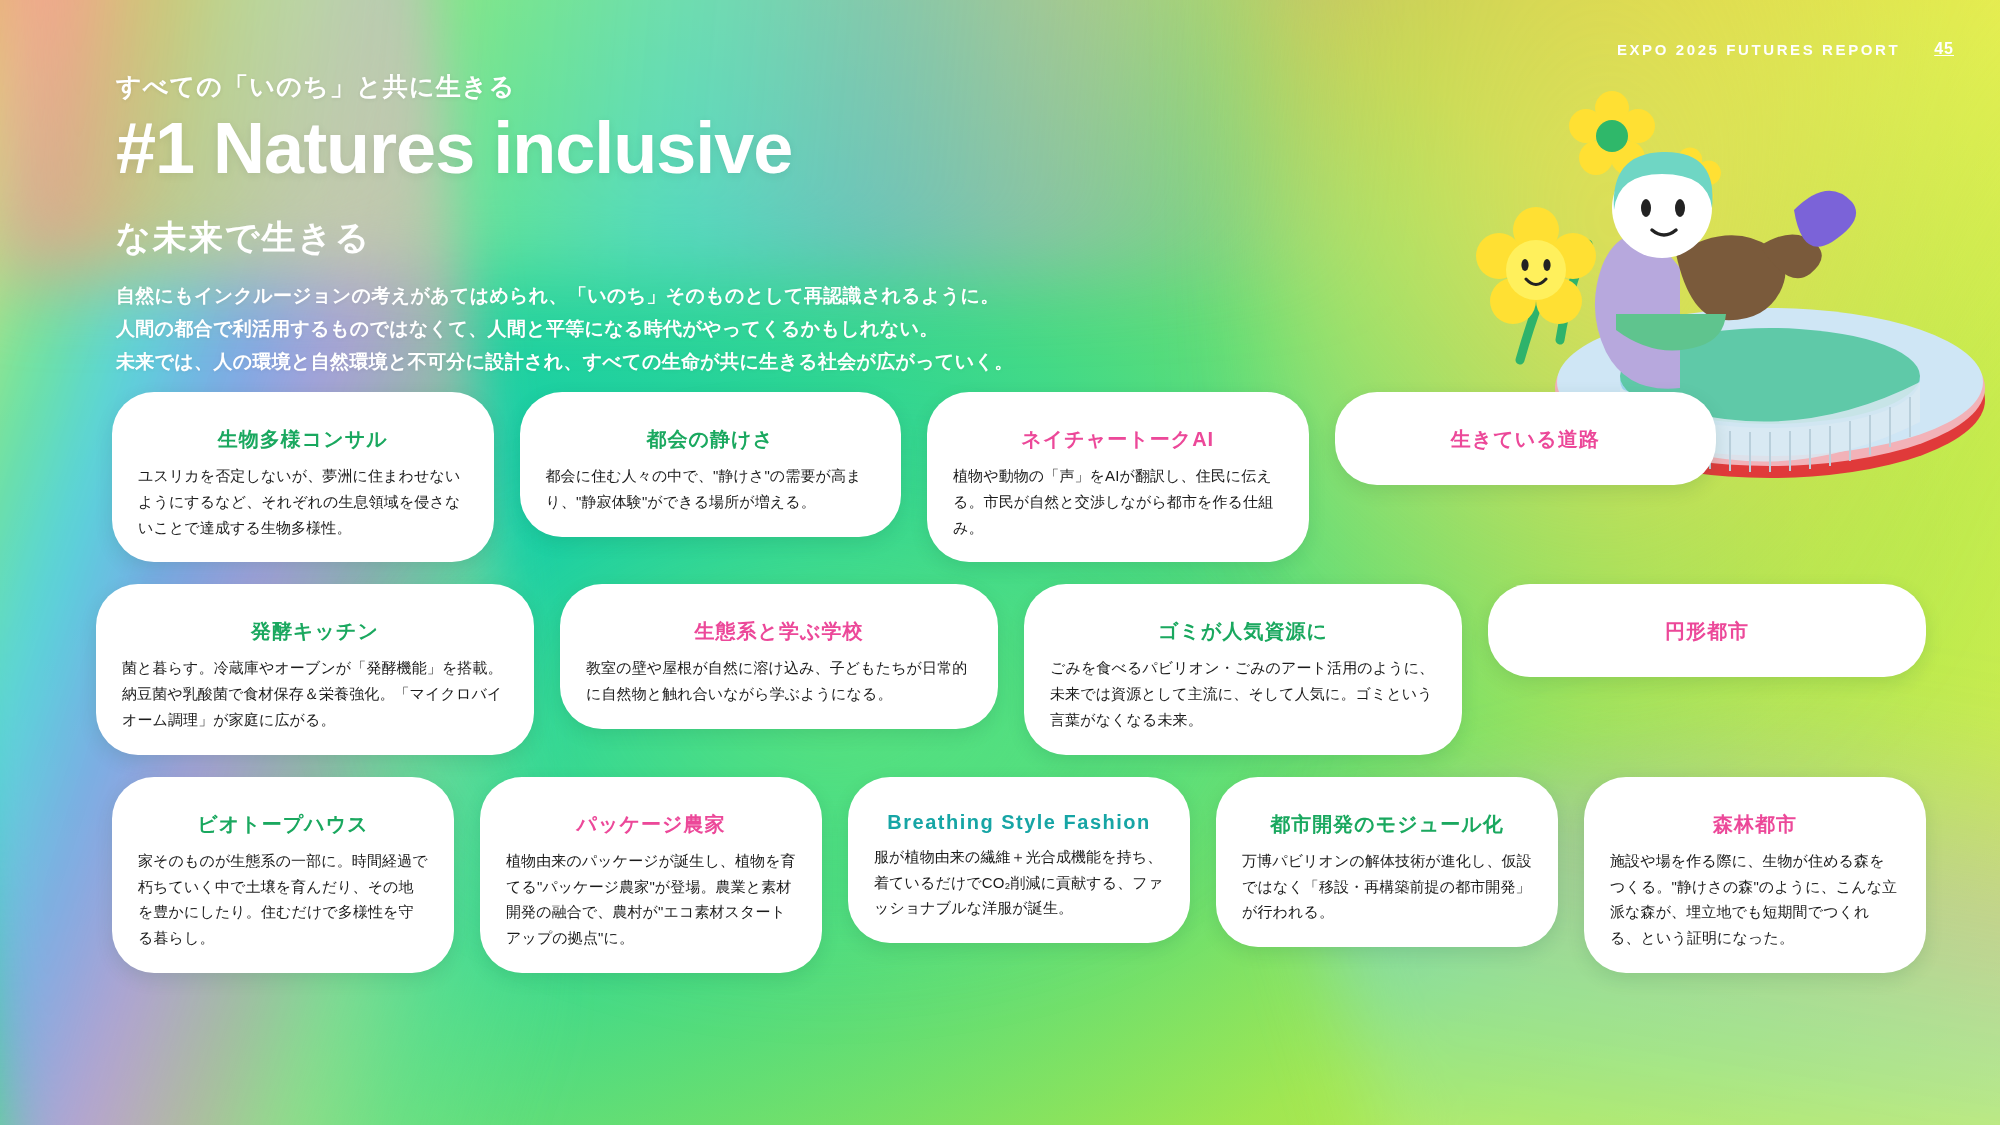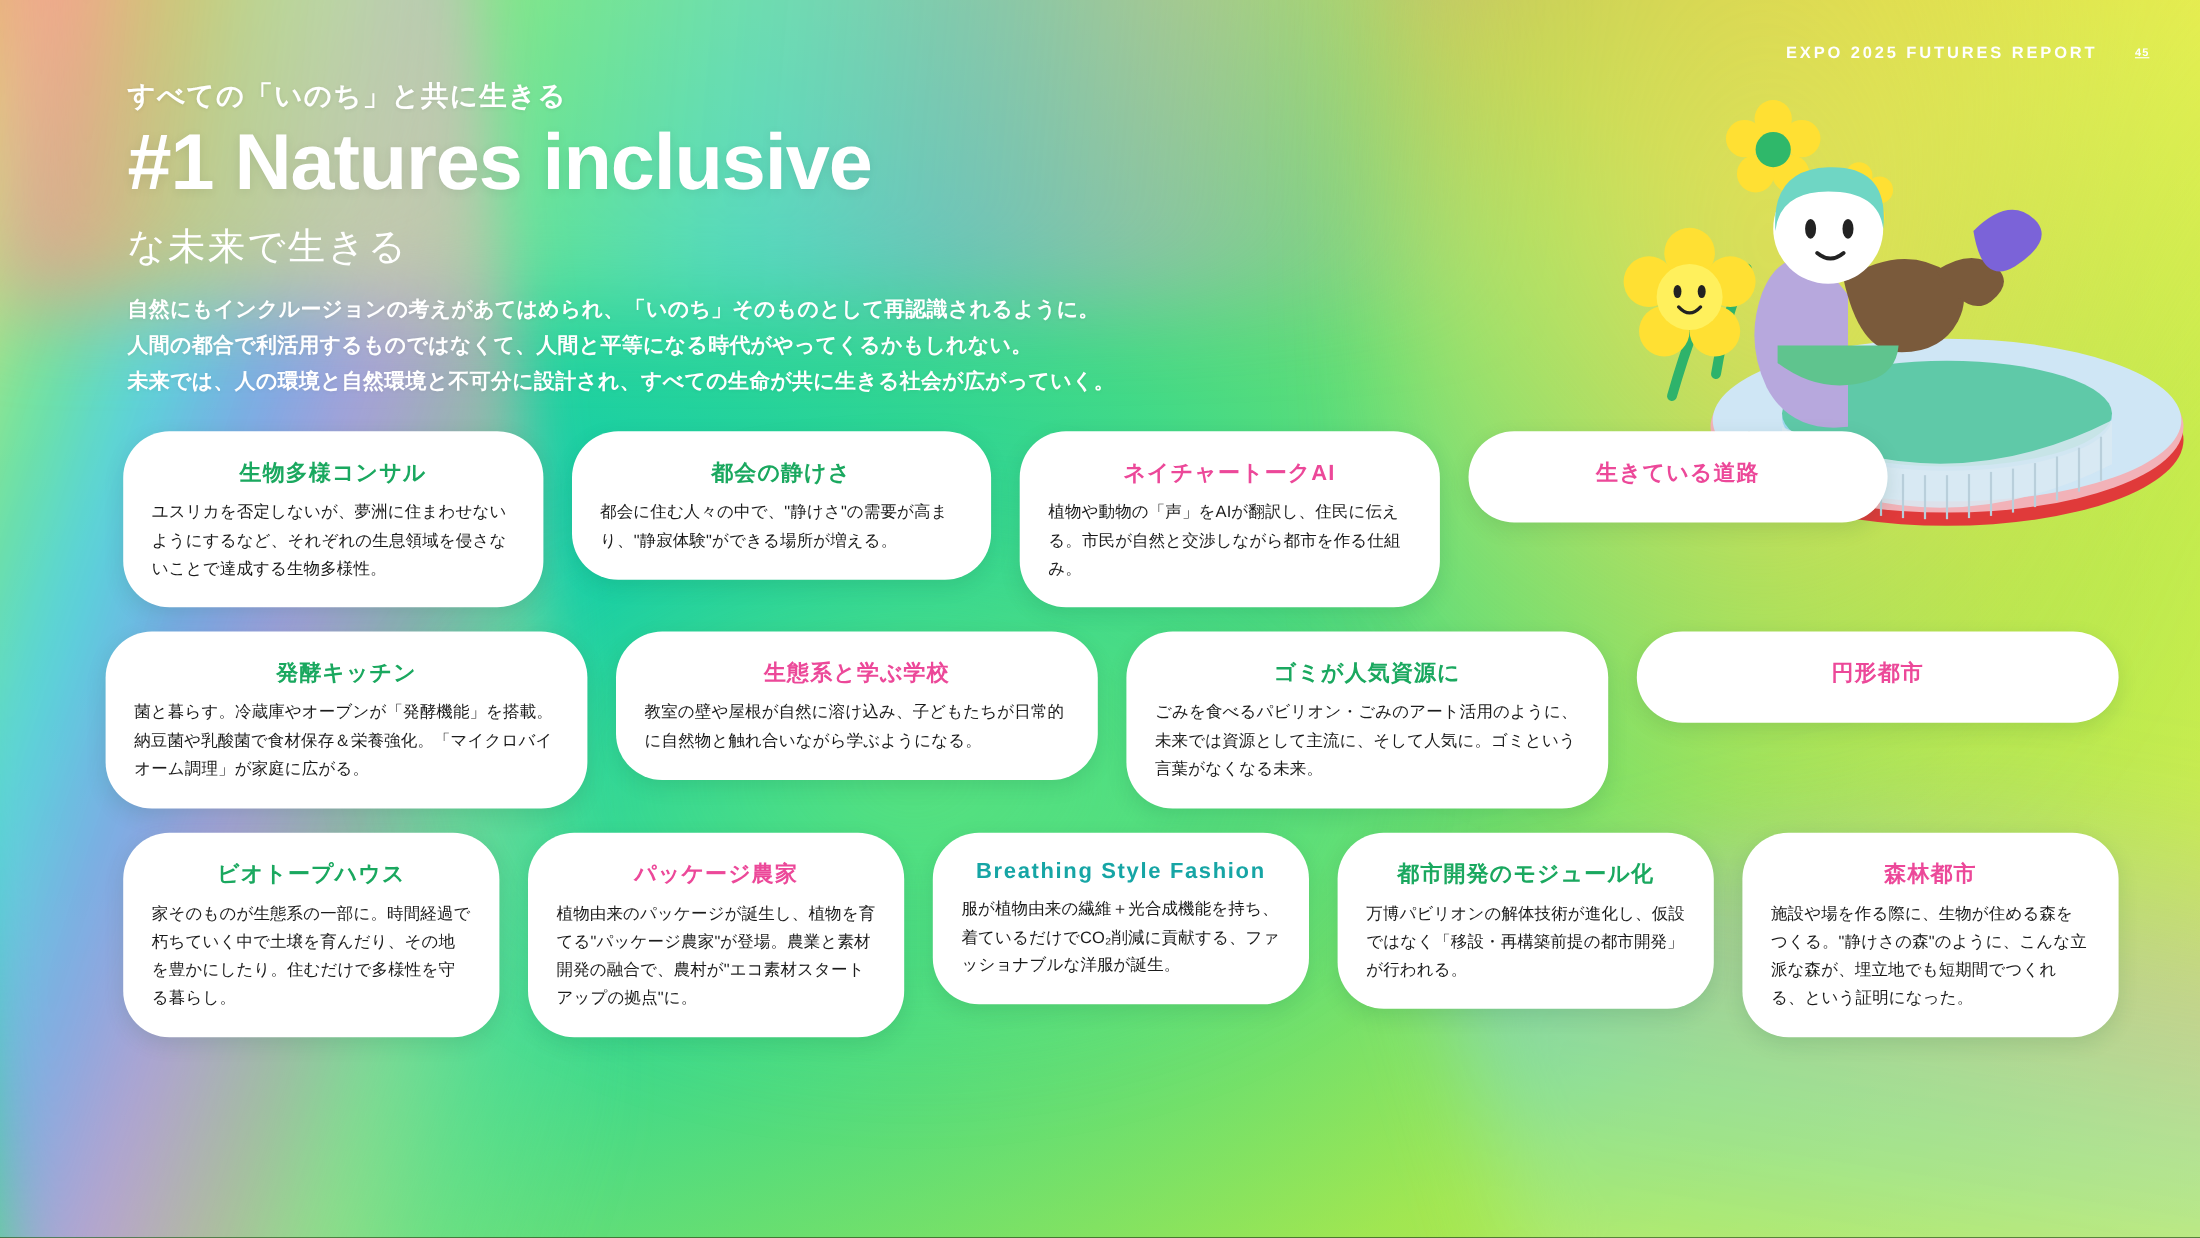--- a/index.html
+++ b/index.html
@@ -101,21 +101,21 @@
     right: 46px;
     top: 40px;
     display: flex;
     align-items: center;
     gap: 34px;
     color: #ffffff;
     font-size: 15px;
     font-weight: 700;
     letter-spacing: 2.6px;
   }
-  .running-head .pagenum { font-size: 10px; letter-spacing: 1px; text-decoration: underline; }
+  .running-head .pagenum { font-size: 16px; letter-spacing: 1px; text-decoration: underline; }
 
   .hero {
     position: absolute;
     left: 116px;
     top: 70px;
     width: 1260px;
     color: #ffffff;
   }
   .kicker {
     font-size: 25px;
@@ -134,23 +134,24 @@
   }
   .headline .big {
     font-size: 72px;
     font-weight: 800;
     letter-spacing: -1px;
     line-height: 1.05;
     text-shadow: 0 2px 10px rgba(0,0,0,0.08);
   }
   .headline .sub {
     font-size: 34px;
-    font-weight: 400;
+    font-weight: 700;
     letter-spacing: 2px;
     padding-bottom: 4px;
+    margin-top: 14px;
   }
   .lead {
     font-size: 19px;
     font-weight: 700;
     line-height: 1.75;
     letter-spacing: 0.3px;
     text-shadow: 0 1px 4px rgba(0,0,0,0.06);
   }
 
   
@@ -178,21 +179,21 @@
     gap: 26px;
     align-items: flex-start;
   }
   .row.r1 { padding-left: 16px; padding-right: 210px; }
   .row.r2 { padding-left: 0px; }
   .row.r3 { padding-left: 16px; }
 
   .card {
     background: #ffffff;
     border-radius: 42px;
-    padding: 24px 26px 22px;
+    padding: 34px 26px 22px;
     box-shadow: 0 6px 18px rgba(20,90,60,0.14);
     flex: 1 1 0;
   }
   .card .title {
     text-align: center;
     font-size: 20px;
     font-weight: 800;
     letter-spacing: 1px;
     margin-bottom: 10px;
   }

